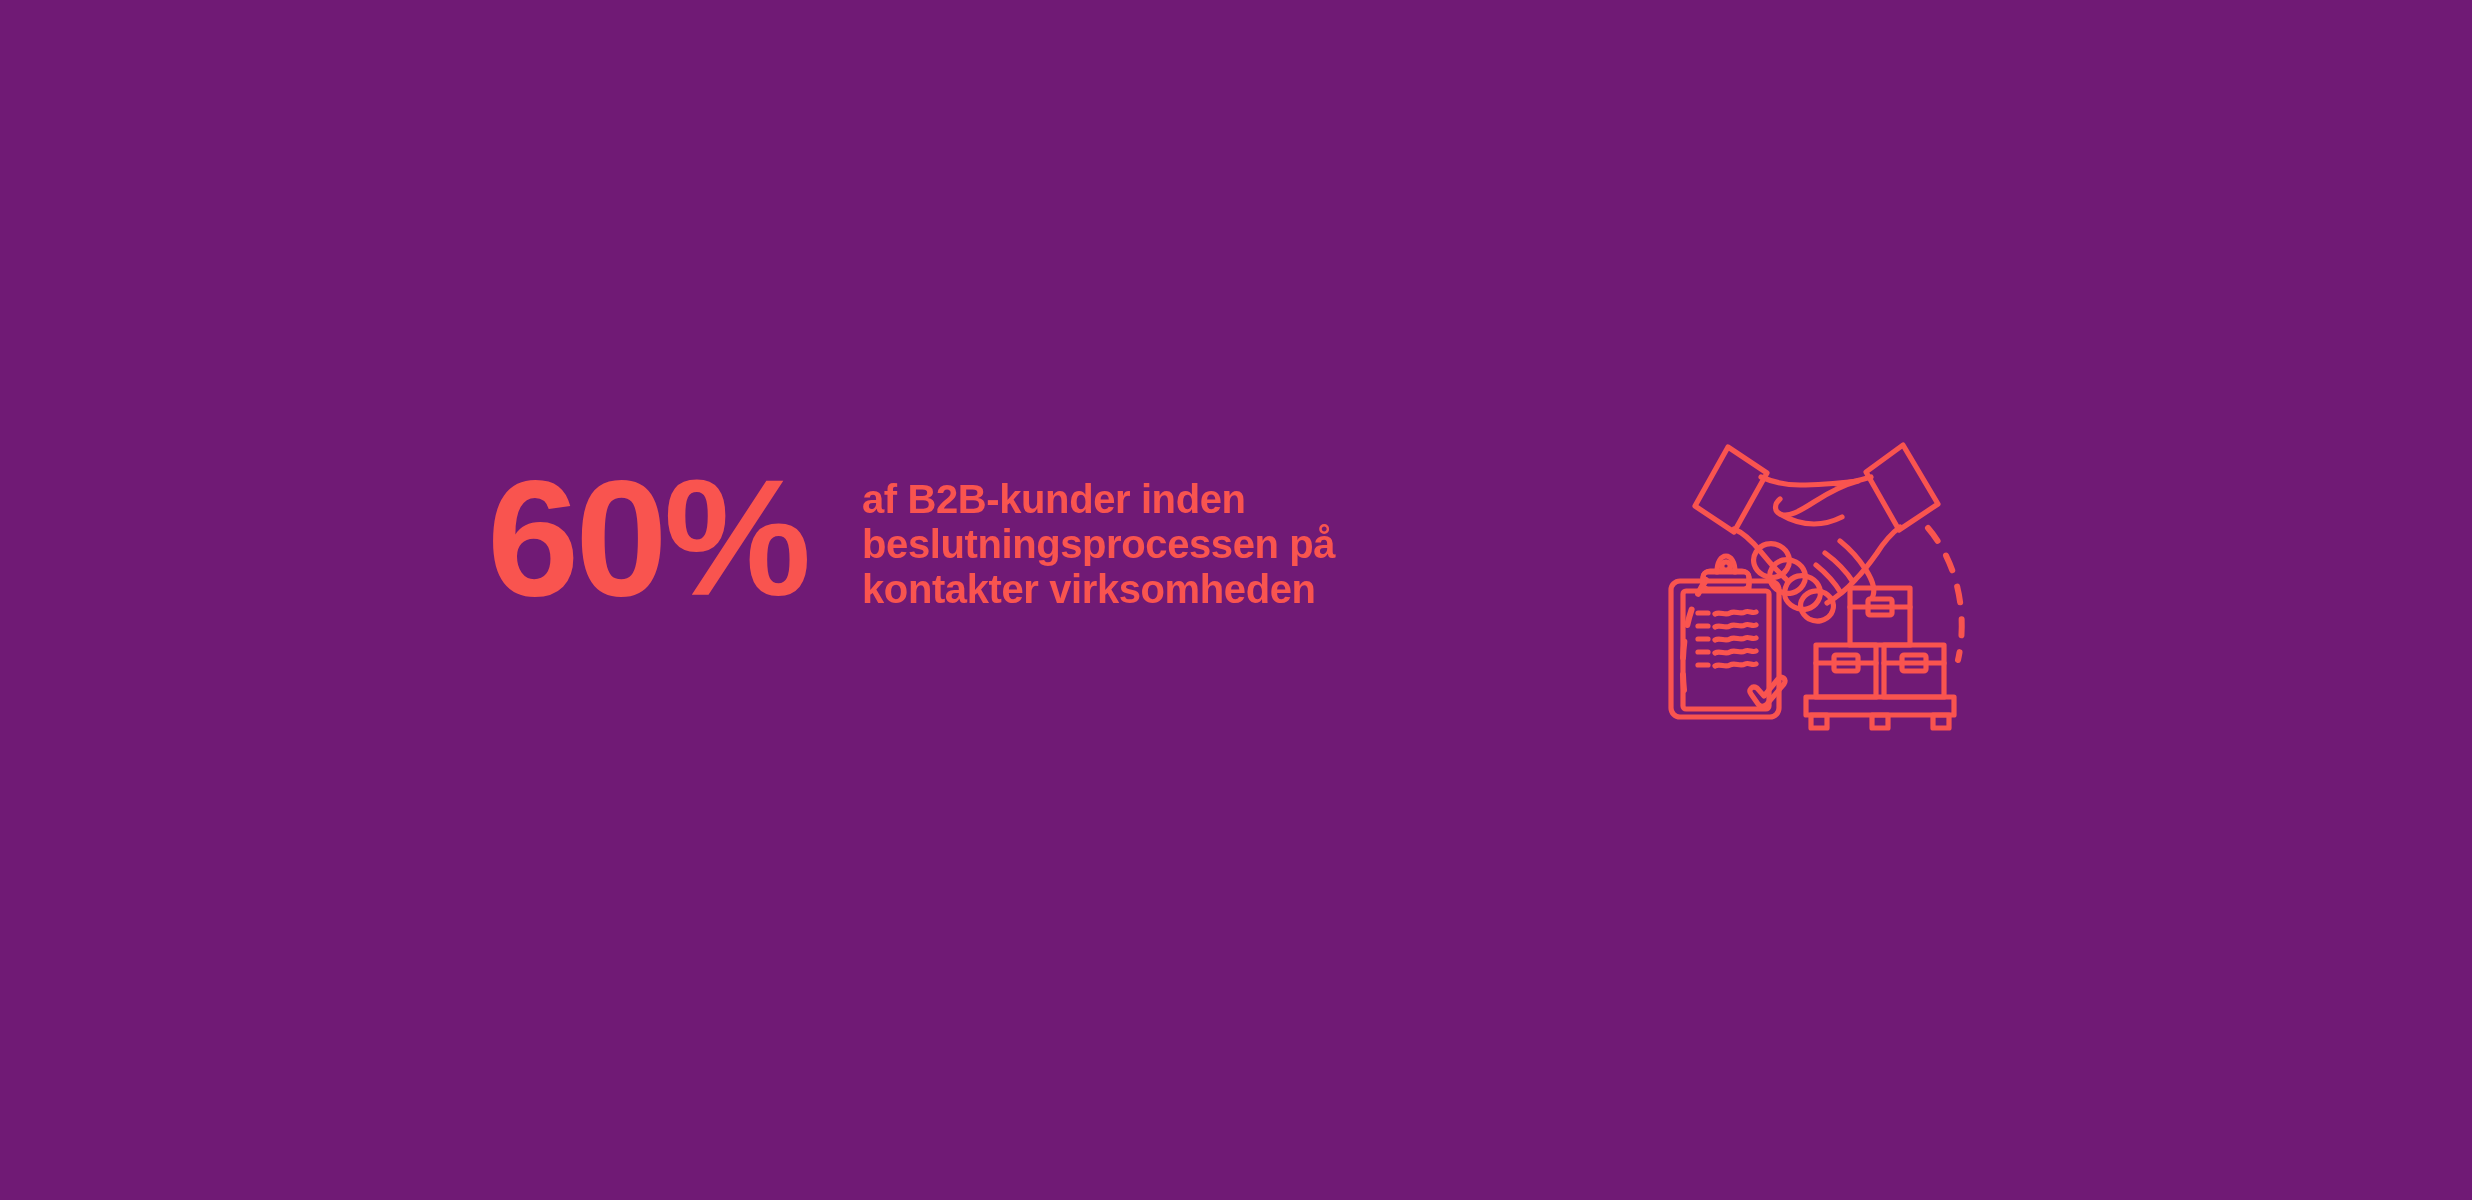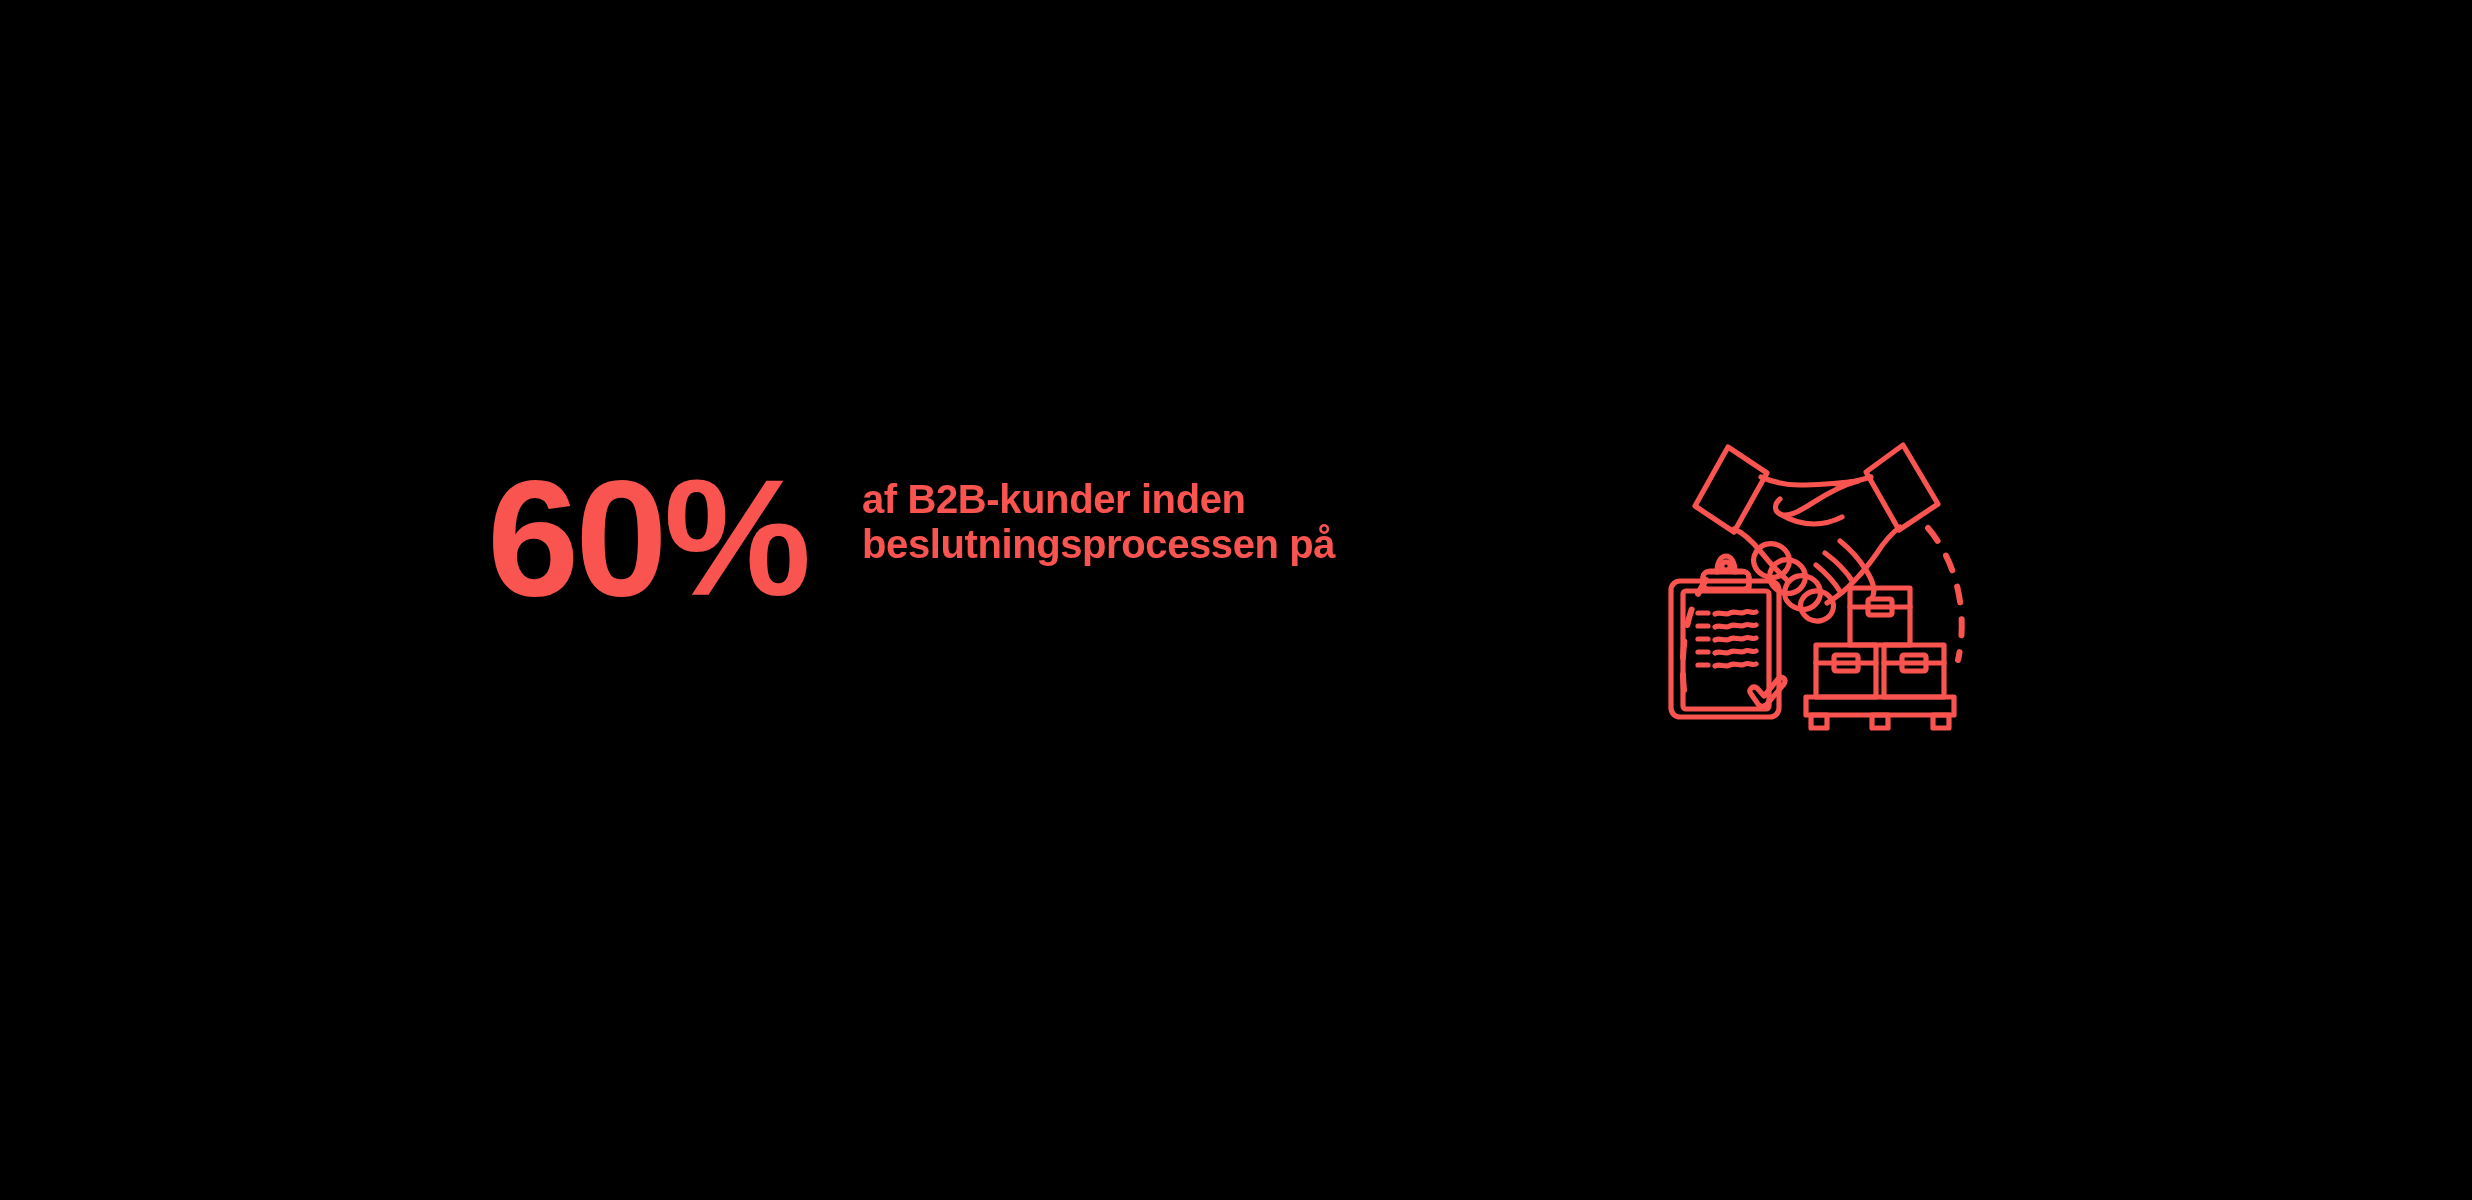--- a/index.html
+++ b/index.html
@@ -14,21 +14,21 @@
     overflow: hidden;
     position: relative;
   }
 
   #stat-banner {
     position: absolute;
     left: 0;
     top: 0;
     width: 2472px;
     height: 1200px;
-    background: #000000;
+    background: #701a75;
   }
 
   
   #stat-figure {
     position: absolute;
     left: 487px;
     top: 455px;
     font-size: 166px;
     font-weight: 700;
     line-height: 1;
@@ -73,20 +73,21 @@
 </head>
 <body>
 
 <div id="stat-banner">
 
   <div id="stat-figure">60%</div>
 
   <div id="stat-copy">
     <span class="copy-line">af B2B-kunder inden</span>
     <span class="copy-line">beslutningsprocessen på</span>
+    <span class="copy-line">kontakter virksomheden</span>
   </div>
 
   <div id="stat-illustration">
     <svg viewBox="0 0 380 390" xmlns="http://www.w3.org/2000/svg" fill="none" stroke="#f9544f" stroke-width="5.2" stroke-linecap="round" stroke-linejoin="round">
 
       <path d="M78 175 C58 205 52 245 56 285" stroke-dasharray="16 17" stroke-width="6"></path>
 
       <path d="M300 123 C330 158 340 210 330 255" stroke-dasharray="16 17" stroke-width="6"></path>
 
       <g>

